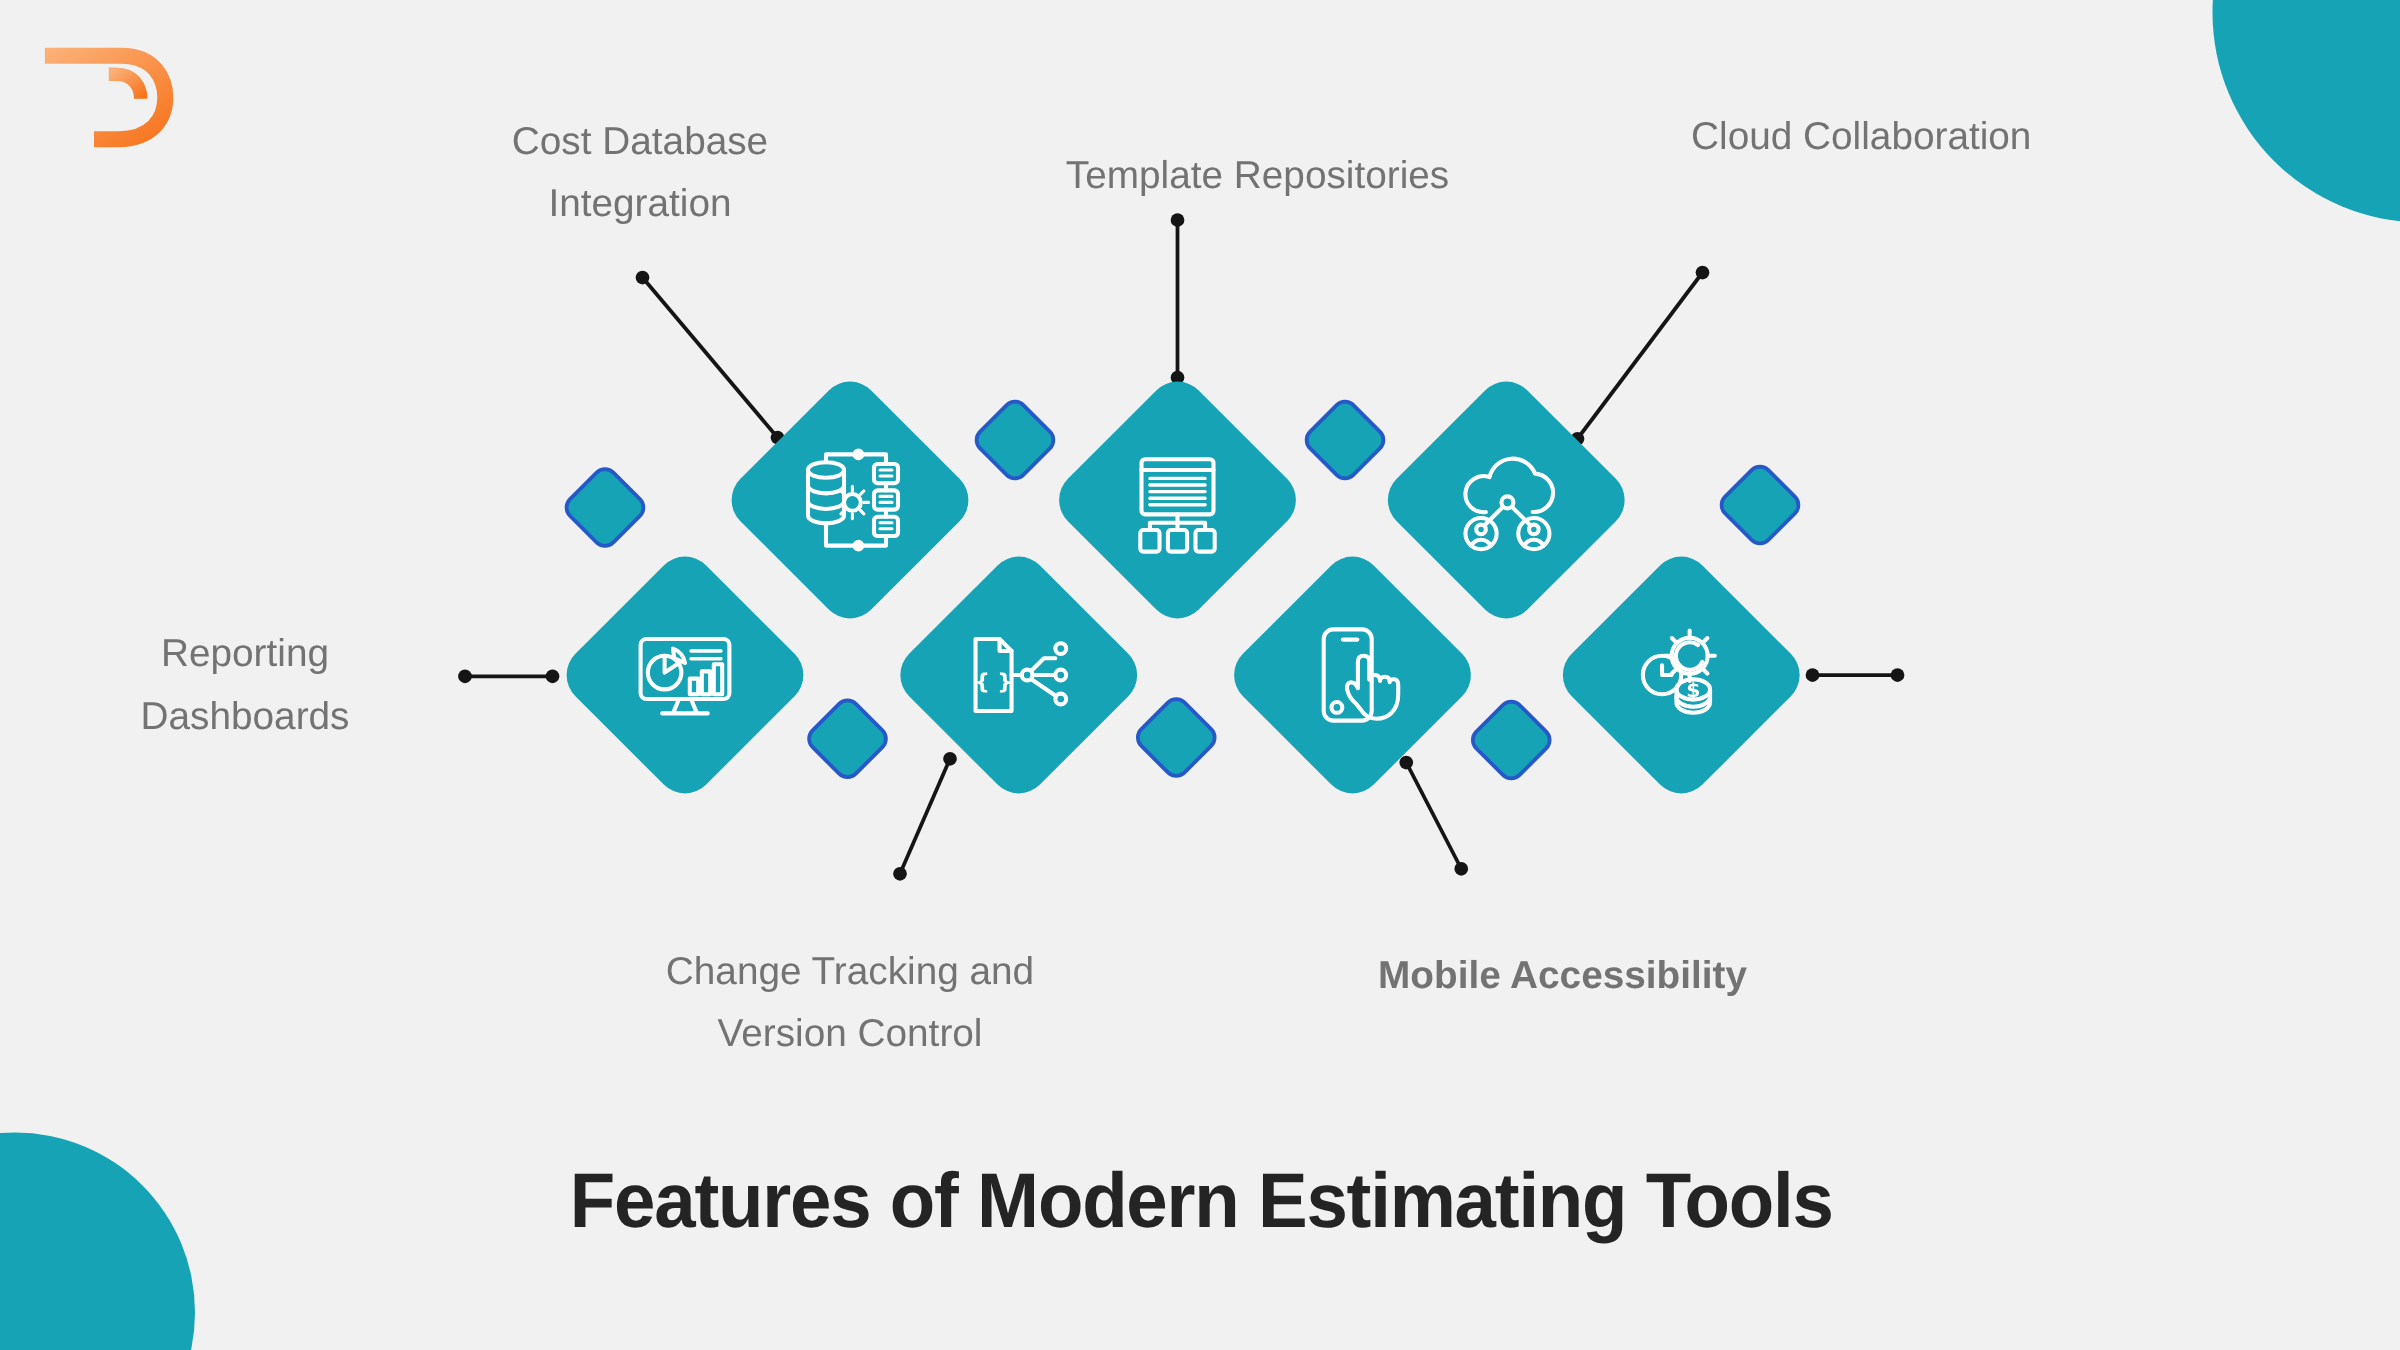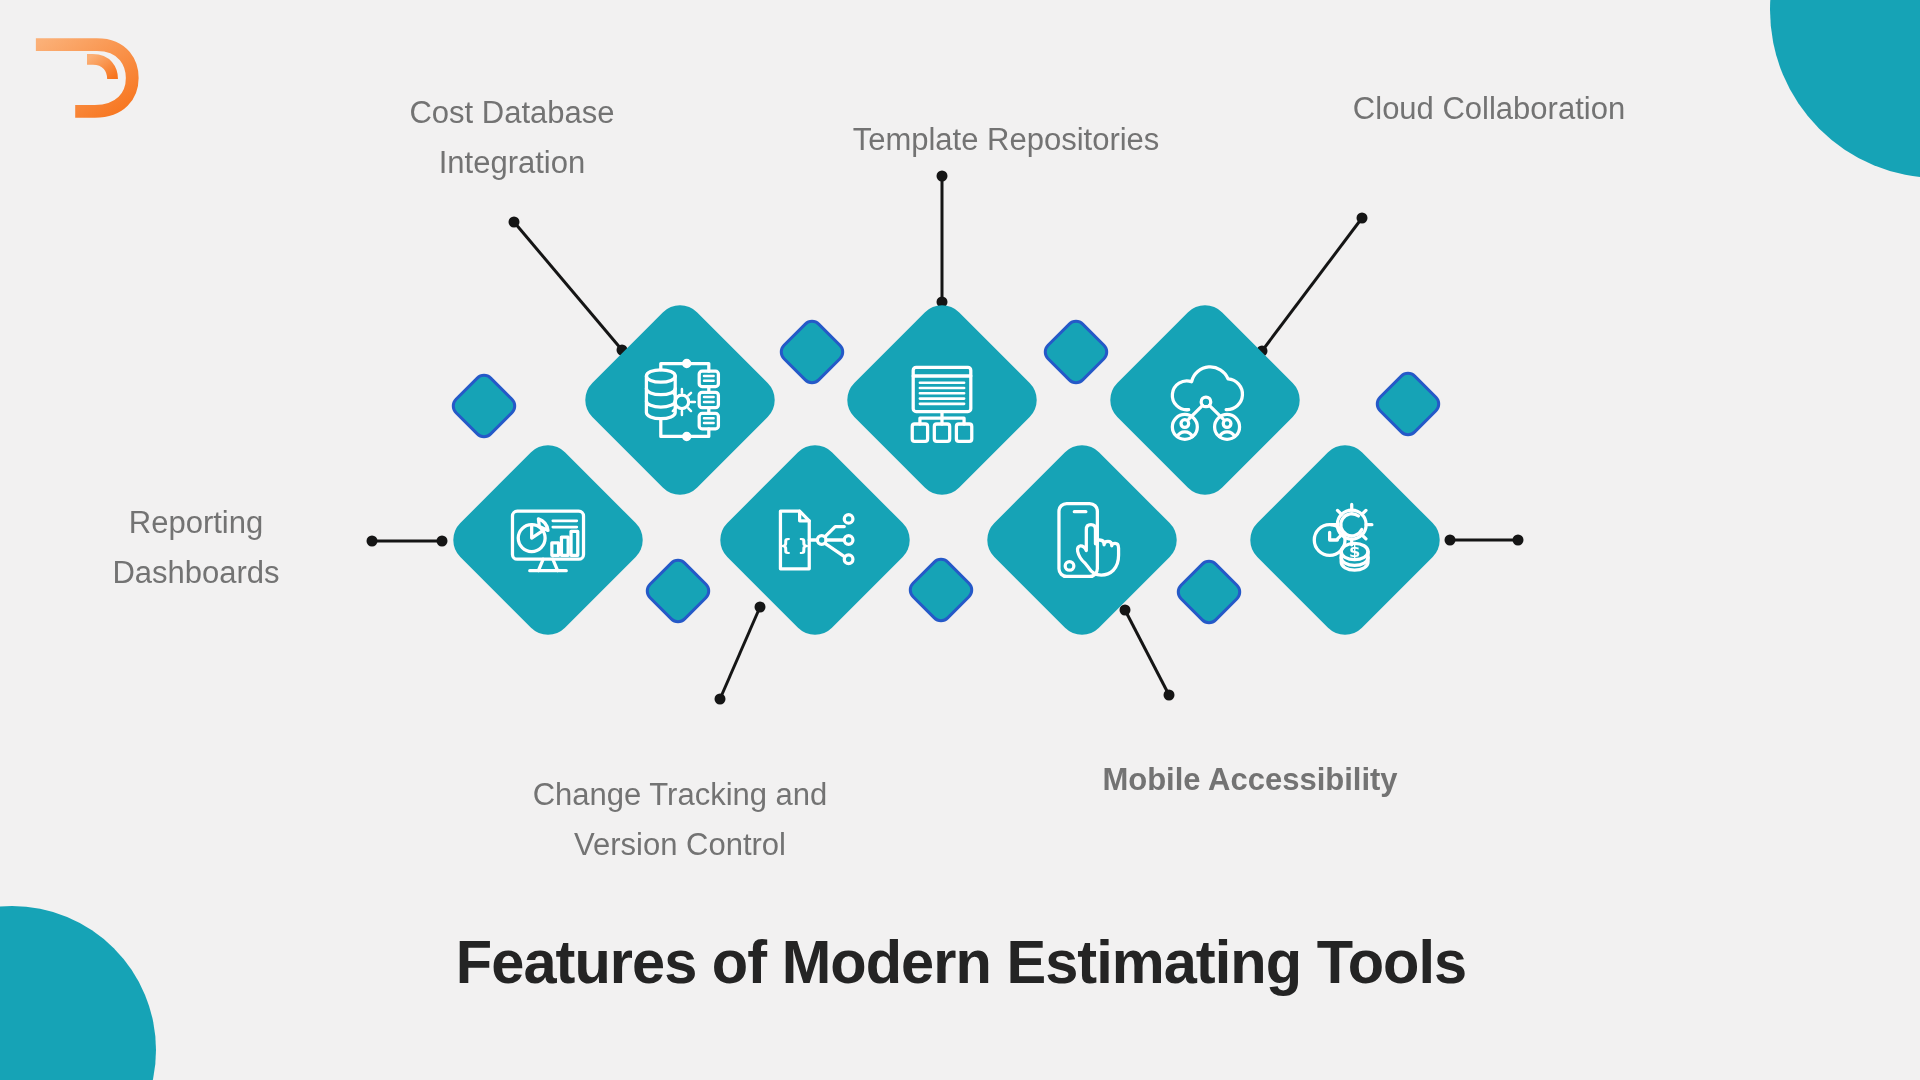--- a/index.html
+++ b/index.html
@@ -224,18 +224,18 @@
   <div class="dsm" style="left:1076px;top:352px;"></div>
   <div class="dsm" style="left:1408px;top:404px;"></div>
   <div class="dsm" style="left:678px;top:591px;"></div>
   <div class="dsm" style="left:941px;top:590px;"></div>
   <div class="dsm" style="left:1209px;top:592px;"></div>
 
   <div class="flabel" style="left:512px;top:138px;width:340px;">Cost Database Integration</div>
   <div class="flabel nowrap" style="left:1006px;top:112px;margin-top:28px;">Template Repositories</div>
   <div class="flabel nowrap" style="left:1489px;top:109px;">Cloud Collaboration</div>
   <div class="flabel" style="left:196px;top:548px;width:240px;">Reporting Dashboards</div>
-  <div class="flabel" style="left:680px;top:820px;width:400px;">Change Tracking and Version Control</div>
+  <div class="flabel" style="left:680px;top:802px;width:400px;">Change Tracking and Version Control</div>
   <div class="flabel nowrap" style="left:1250px;top:780px;font-weight:bold;">Mobile Accessibility</div>
 
   <div class="title" style="left:961px;top:961px;">Features of Modern Estimating Tools</div>
 
 </div>
 
 </body></html>

